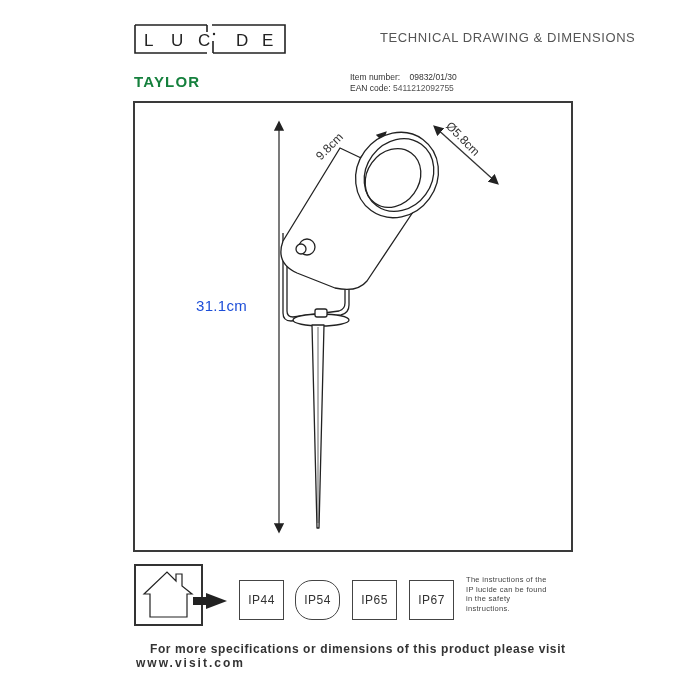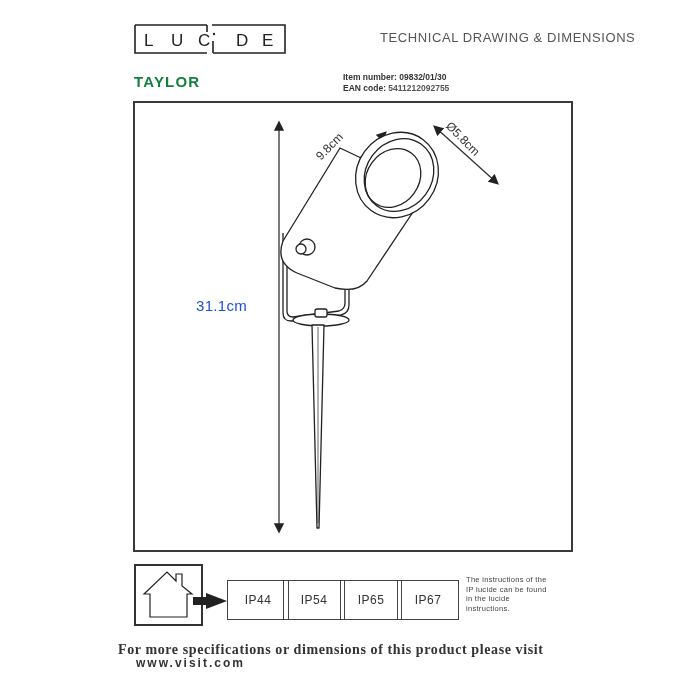--- a/index.html
+++ b/index.html
@@ -4,32 +4,32 @@
   <style>
     html, body { margin:0; padding:0; background:#ffffff; }
     body { width:700px; height:700px; position:relative; overflow:hidden;
            font-family:"Liberation Sans", sans-serif; color:#222; }
     .abs { position:absolute; }
     .logo { left:134px; top:24px; width:152px; height:30px; }
     .logo svg { display:block; }
     .doc-type { left:380px; top:30px; font-size:13px; letter-spacing:0.6px; color:#555; white-space:nowrap; }
     .product-name { left:134px; top:73px; font-size:15px; font-weight:bold; letter-spacing:1.2px; color:#15803d; }
     .item-info { left:343px; top:72px; font-size:8.5px; line-height:11px; color:#333; }
-    .item-info b { font-weight:bold; }
-    .item-info .val { font-weight:bold; color:#555; }
+    .item-info b { font-weight:normal;margin-left:7px; }
+    .item-info .val { font-weight:normal; color:#555; }
     .frame { left:133px; top:101px; width:436px; height:447px; border:2px solid #3a3a3a; box-sizing:content-box; }
     .frame svg { position:absolute; left:0; top:0; }
     .dim-height { left:196px; top:297px; font-size:15px; color:#1d4ed8; letter-spacing:0.3px; }
     .house-box { left:134px; top:564px; width:69px; height:62px; border:2px solid #333; box-sizing:border-box; }
     .house-box svg { position:absolute; left:0; top:0; }
     .arrow { left:193px; top:593px; }
-    .ip-box { top:580px; width:62px; height:40px; border:1.5px solid #444; box-sizing:border-box;
-              display:flex; align-items:center; justify-content:center; font-size:12px; color:#333; letter-spacing:0.5px; }
+    .ip-box { top:580px; width:45px; height:40px; border:1.5px solid #444; box-sizing:border-box;
+              display:flex; align-items:center; justify-content:center; font-size:12px; color:#333; letter-spacing:0.5px;margin-left:12px; }
     .ip-note { left:466px; top:575px; font-size:7.5px; line-height:9.5px; color:#444; letter-spacing:0.3px; }
-    .footer-text { left:118px; top:642px; font-size:14px; font-weight:bold; color:#333; letter-spacing:0.6px; white-space:nowrap;font-family:Liberation Serif, serif; }
+    .footer-text { left:150px; top:642px; font-size:12px; font-weight:bold; color:#333; letter-spacing:0.6px; white-space:nowrap; }
     .footer-url { left:136px; top:656px; font-size:12px; font-weight:bold; color:#333; letter-spacing:2px; }
   </style>
 </head>
 <body>
 
 <div class="abs logo">
   <svg width="152" height="30" viewBox="0 0 152 30">
 
     <path d="M1 1 H73 M78 1 H151 V29 H79 M73 29 H1 V1" fill="none" stroke="#222" stroke-width="1.6"></path>
     <path d="M73 1 V8 M79 29 V17" fill="none" stroke="#222" stroke-width="1.6"></path>
@@ -109,31 +109,31 @@
 <div class="abs arrow">
   <svg width="36" height="16" viewBox="0 0 36 16">
     <rect x="0" y="4" width="14" height="8" fill="#222"></rect>
     <path d="M13 0 L34 8 L13 16 Z" fill="#222"></path>
   </svg>
 </div>
 
 <div class="abs ip-box" style="left:227px;">
     <span>IP44</span>
   </div>
-<div class="abs ip-box" style="left:283px;">
+<div class="abs ip-box" style="left:283px;border-radius:17px;">
     <span>IP54</span>
   </div>
 <div class="abs ip-box" style="left:340px;">
     <span>IP65</span>
   </div>
 <div class="abs ip-box" style="left:397px;text-align:right;">
     <span>IP67</span>
   </div>
 
 <div class="abs ip-note">
   <div>The instructions of the</div>
   <div>IP lucide can be found</div>
-  <div>in the lucide</div>
+  <div>in the safety</div>
   <div>instructions.</div>
 </div>
 
 <div class="abs footer-text">For more specifications or dimensions of this product please visit</div>
 <div class="abs footer-url">www.visit.com</div>
 
 </body></html>

